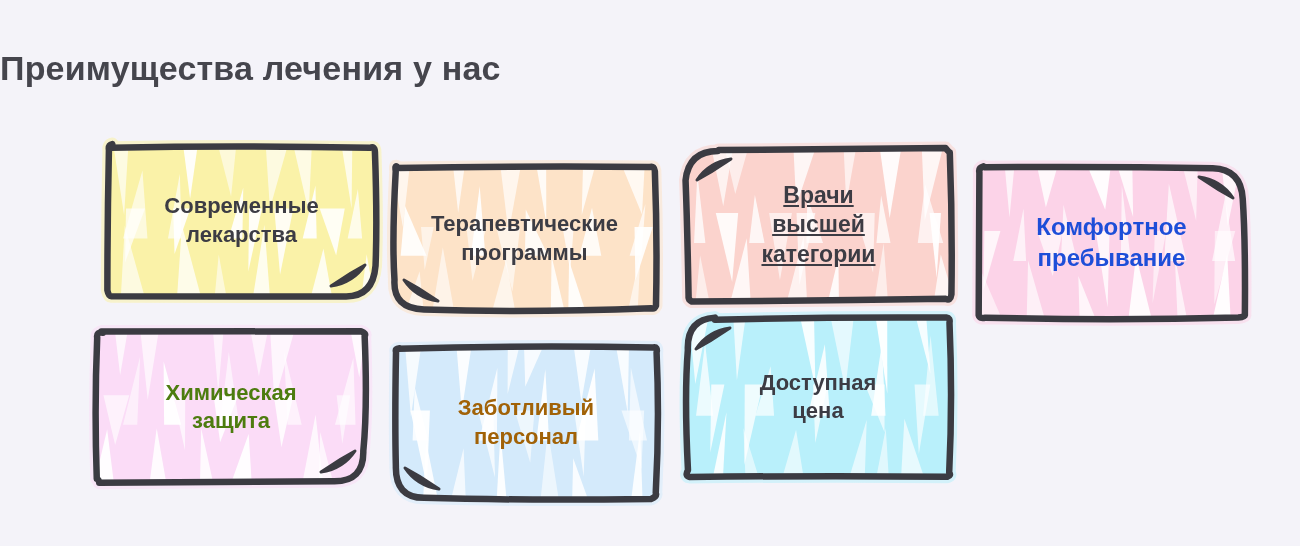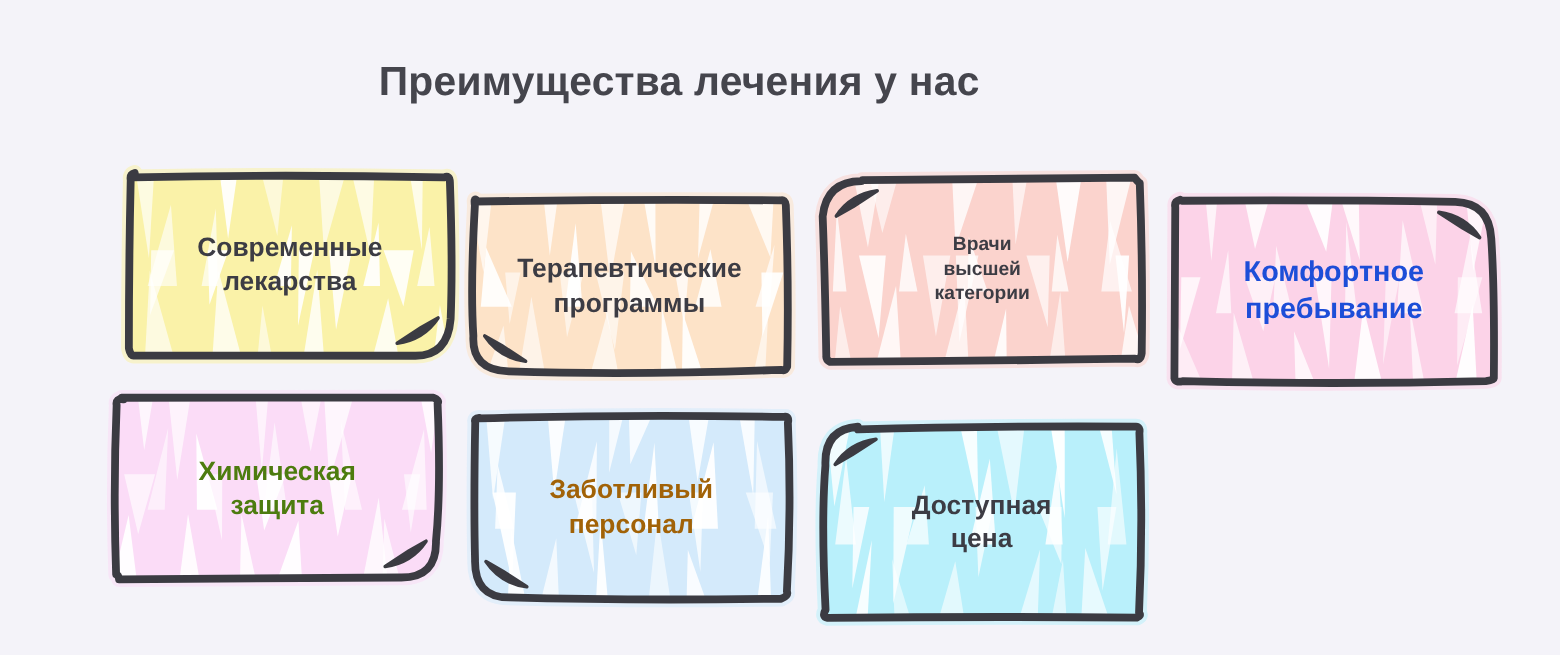--- a/index.html
+++ b/index.html
@@ -14,24 +14,23 @@
     overflow: hidden;
     position: relative;
   }
   #stage {
     position: relative;
     width: 1300px;
     height: 546px;
   }
   #page-title {
     position: absolute;
-    left: 16px;
+    left: 0;
     top: 48px;
     width: 1100px;
-    text-align: center;
     font-size: 34px;
     font-weight: bold;
     color: #45454d;
     letter-spacing: 0.2px;
     line-height: 1.2;
   }
   .card {
     position: absolute;
   }
   .card svg {
@@ -181,21 +180,21 @@
               <path d="M 7.0616255144032944 93 L 18.407167352537726 93 L 10.349837105624143 24.214621913580245 Z" fill="#ffffff" opacity="0.78"></path>
               <path d="M 62.18378772290809 93 L 77.54613340192044 93 L 67.88262174211249 44.813451646090535 Z" fill="#ffffff" opacity="0.80"></path>
               <path d="M 119.39185528120714 93 L 136.0508401920439 93 L 120.29606481481481 47.087435699588475 Z" fill="#ffffff" opacity="0.75"></path>
               <path d="M 189.4327417695473 93 L 203.5323988340192 93 L 194.13337620027434 45.60138888888889 Z" fill="#ffffff" opacity="0.76"></path>
               <path d="M 230.75706447187932 93 L 256.2685871056242 93 L 238.08591392318246 34.14234825102881 Z" fill="#ffffff" opacity="0.69"></path>
             </g>
           </g>
           <path d="M 31.55588134430727 0.09766803840877936 Q 132.75570987654322 -1.2971536351165982 258.5193244170096 -1.918312757201646 Q 261.61832990397806 1.9317215363511662 262.7872942386831 2.4689986282578875 Q 265.50152606310013 75.0391975308642 264.4215192043896 144.3954046639232 Q 263.5040637860082 151.1425582990398 258.78002400548695 148.8485596707819 Q 130.79878257887518 150.82205075445816 4.739351851851852 151.5568587105624 Q 1.1881515775034295 149.84310699588477 1.5834533607681758 146.54499314128944 Q 0.3264917695473253 76.04523319615912 -1.4407578875171467 30.356172839506172 Q 1.6088648834019206 0.8975651577503427 31.09881687242798 0.9410150891632374 Z" fill="none" stroke="#3b3b42" stroke-width="6.5" stroke-linejoin="round" stroke-linecap="round"></path>
           <path d="M 10 30 Q 22 12 44 9 L 24 22 Z" fill="#3b3b42" stroke="#3b3b42" stroke-width="3" stroke-linejoin="round"></path>
         </svg>
-        <div class="card-label" style="font-size: 16px; color: rgb(60, 60, 68);">Врачи
+        <div class="card-label" style="font-size: 23px; color: rgb(60, 60, 68); text-decoration: underline;">Врачи
 высшей
 категории</div>
       </div>
       <div class="card" style="left: 980px; top: 168px; width: 263px; height: 150px;">
         <svg width="315" height="202" viewBox="-26 -26 315 202" style="left: -26px; top: -26px;">
           <defs>
             <clipPath id="clip-comfortable-stay">
               <path d="M 4.899519890260631 -0.7202160493827161 Q 129.61580932784636 -1.5121570644718794 232.7724279835391 0.1979595336076816 Q 261.0669067215363 1.1447016460905348 262.7152949245542 30.803377914951987 Q 265.5632716049383 73.33448216735253 264.8639231824417 147.19480452674898 Q 264.7221879286694 148.91520919067216 258.2059670781893 149.54507887517147 Q 133.12390260631003 152.76342592592593 5.469821673525377 149.65667009602194 Q -0.4661522633744857 151.1630829903978 -1.3198216735253774 147.18389917695472 Q -1.2084705075445816 75.3610939643347 -0.6197530864197531 4.521827846364884 Q -1.6339163237311385 -0.2104423868312757 3.520644718792867 -1.6381858710562414 Z"></path>
             </clipPath>
           </defs>
@@ -308,21 +307,21 @@
               <path d="M 181.01394032921812 93.62 L 203.3113340192044 93.62 L 199.64242969821674 21.47699254115227 Z" fill="#ffffff" opacity="0.94"></path>
               <path d="M 233.90832475994512 93.62 L 252.00030006858708 93.62 L 235.86410322359396 20.527870027434858 Z" fill="#ffffff" opacity="0.62"></path>
             </g>
           </g>
           <path d="M 3.5867969821673524 1.6440157750342936 Q 130.83600823045268 -1.9421639231824417 258.2786351165981 0.43050411522633736 Q 262.96406035665296 -0.429338134430727 261.5712962962963 5.472136488340192 Q 264.6867626886145 74.42505144032921 260.74873113854596 145.79360425240054 Q 262.15843621399176 149.4605109739369 256.05785322359395 151.93811728395062 Q 129.2741426611797 153.64617626886147 28.930761316872427 150.856292866941 Q 0.22524005486968468 150.80303497942387 0.8736282578875172 119.46171124828533 Q -0.278395061728395 74.49281550068586 1.0222565157750343 4.853137860082304 Q -0.11947873799725661 1.5735425240054868 4.364300411522634 1.2034122085048011 Z" fill="none" stroke="#3b3b42" stroke-width="6.5" stroke-linejoin="round" stroke-linecap="round"></path>
           <path d="M 10 121 Q 22 139 44 142 L 24 129 Z" fill="#3b3b42" stroke="#3b3b42" stroke-width="3" stroke-linejoin="round"></path>
         </svg>
         <div class="card-label" style="font-size: 22px; color: #a16207;">Заботливый
 персонал</div>
       </div>
-      <div class="card" style="left: 686px; top: 357px; width: 264px; height: 156px;">
+      <div class="card" style="left: 686px; top: 319px; width: 264px; height: 156px;">
         <svg width="316" height="208" viewBox="-26 -26 316 208" style="left: -26px; top: -26px;">
           <defs>
             <clipPath id="clip-affordable-price">
               <path d="M 28.930435528120714 0.8261316872427984 Q 132.69610768175582 -2.157167352537723 260.53173868312757 -1.4532235939643348 Q 264.4126371742112 -1.216358024691358 263.4992969821674 3.8065157750342937 Q 266.74850823045267 79.22033607681756 263.1911351165981 153.59300411522634 Q 265.37656035665293 156.2331618655693 261.4837962962963 157.6346364883402 Q 132.59926268861454 156.5875514403292 3.6612311385459533 157.95610425240054 Q -1.4290637860082305 157.1230109739369 1.9703532235939645 151.1006172839506 Q -1.8133573388203017 76.30867626886146 1.843261316872428 31.018792866941016 Q 0.6377400548696843 0.4655349794238681 28.78612825788752 -1.3757887517146776 Z"></path>
             </clipPath>
           </defs>
           <path d="M 28.930435528120714 0.8261316872427984 Q 132.69610768175582 -2.157167352537723 260.53173868312757 -1.4532235939643348 Q 264.4126371742112 -1.216358024691358 263.4992969821674 3.8065157750342937 Q 266.74850823045267 79.22033607681756 263.1911351165981 153.59300411522634 Q 265.37656035665293 156.2331618655693 261.4837962962963 157.6346364883402 Q 132.59926268861454 156.5875514403292 3.6612311385459533 157.95610425240054 Q -1.4290637860082305 157.1230109739369 1.9703532235939645 151.1006172839506 Q -1.8133573388203017 76.30867626886146 1.843261316872428 31.018792866941016 Q 0.6377400548696843 0.4655349794238681 28.78612825788752 -1.3757887517146776 Z" fill="#b9f0fb" stroke="#b9f0fb" stroke-width="13" stroke-linejoin="round" opacity="0.55"></path>
           <path d="M 28.930435528120714 0.8261316872427984 Q 132.69610768175582 -2.157167352537723 260.53173868312757 -1.4532235939643348 Q 264.4126371742112 -1.216358024691358 263.4992969821674 3.8065157750342937 Q 266.74850823045267 79.22033607681756 263.1911351165981 153.59300411522634 Q 265.37656035665293 156.2331618655693 261.4837962962963 157.6346364883402 Q 132.59926268861454 156.5875514403292 3.6612311385459533 157.95610425240054 Q -1.4290637860082305 157.1230109739369 1.9703532235939645 151.1006172839506 Q -1.8133573388203017 76.30867626886146 1.843261316872428 31.018792866941016 Q 0.6377400548696843 0.4655349794238681 28.78612825788752 -1.3757887517146776 Z" fill="#b9f0fb"></path>
           <g clip-path="url(#clip-affordable-price)">
             <g>

